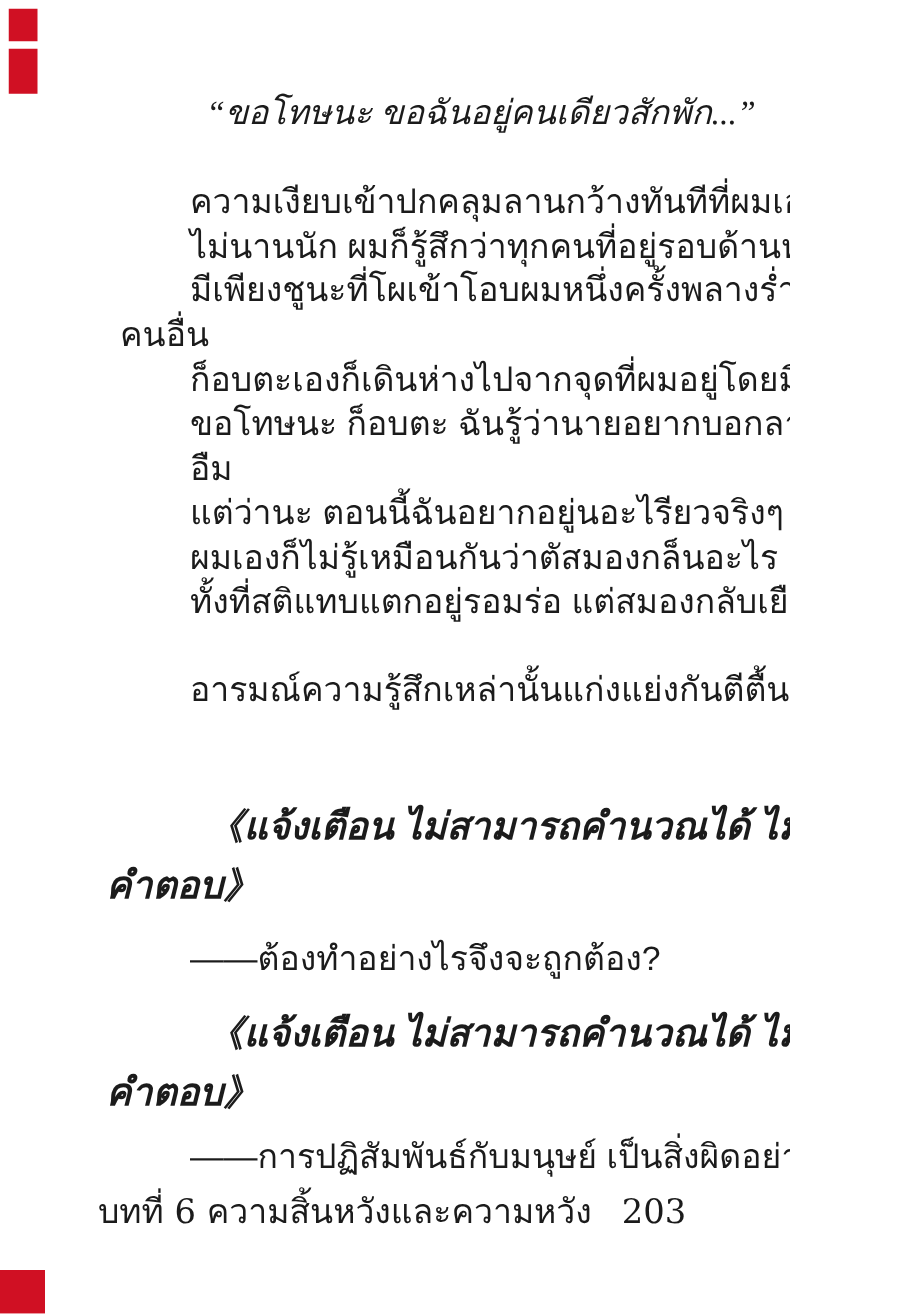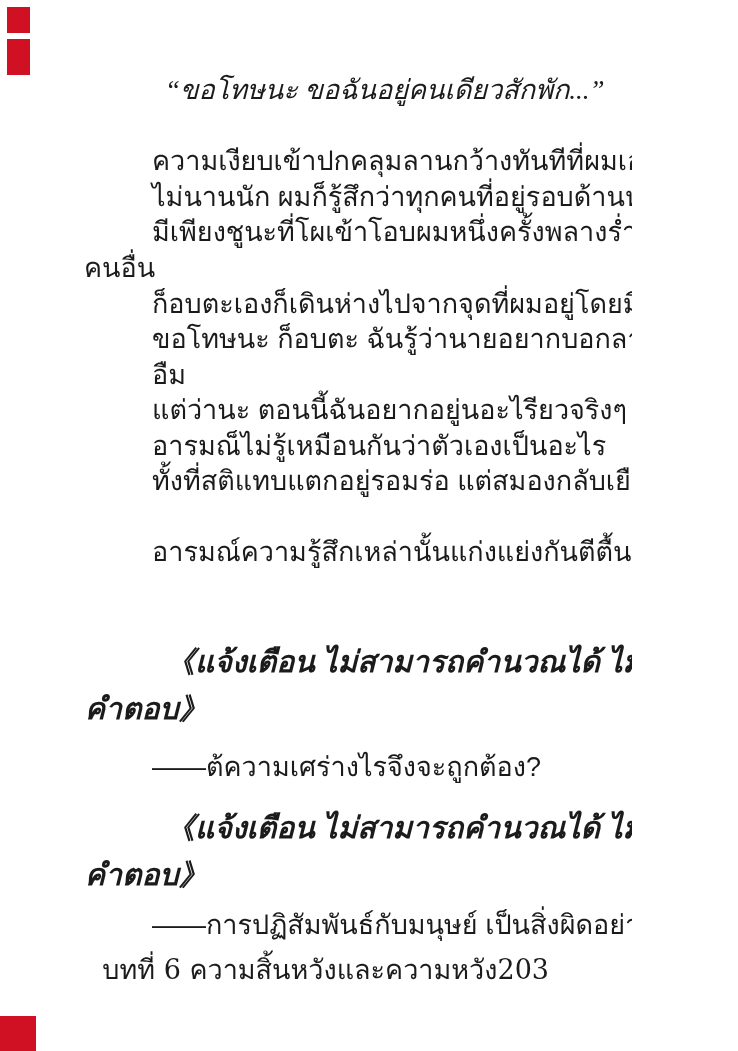--- a/index.html
+++ b/index.html
@@ -30,21 +30,21 @@
     font-style: italic;
     font-weight: bold;
     font-size: 30px;
     line-height: 40px;
   }
   .footer-line {
     font-family: "DejaVu Serif", serif;
     font-size: 27px;
     text-align: right;
   }
-  .footer-line .pageno { margin-left: 0; }
+  .footer-line .pageno { margin-left: 24px; }
   .scan-mark {
     position: absolute;
     background: var(--scan-red, #d01023);
   }
   .mark-top-upper { left: 7px;  top: 7px;    width: 23px; height: 26px; }
   .mark-top-lower { left: 7px;  top: 39px;   width: 23px; height: 36px; }
   .mark-bottom    { left: 0px;  top: 1016px; width: 36px; height: 35px; }
 </style>
 </head>
 <body>
@@ -53,35 +53,35 @@
 
   <div class="scan-mark mark-top-upper"></div>
   <div class="scan-mark mark-top-lower"></div>
   <div class="scan-mark mark-bottom"></div>
 
   <div class="line quote-line" style="top:72px; left:165px">“ขอโทษนะ ขอฉันอยู่คนเดียวสักพัก...”</div>
 
   <div class="line body-line" style="top:143px; left:152px">ความเงียบเข้าปกคลุมลานกว้างทันทีที่ผมเอ่ยประโยคนั้น</div>
   <div class="line body-line" style="top:179px; left:152px">ไม่นานนัก ผมก็รู้สึกว่าทุกคนที่อยู่รอบด้านห่างออกไป</div>
   <div class="line body-line" style="top:214px; left:152px">มีเพียงชูนะที่โผเข้าโอบผมหนึ่งครั้งพลางร่ำไห้ ก่อนจากไปพร้อม</div>
-  <div class="line body-line" style="top:250px; left:84px">คนอื่น</div>
+  <div class="line body-line" style="top:250px; left:96px">คนอื่น</div>
 
   <div class="line body-line" style="top:286px; left:152px">ก็อบตะเองก็เดินห่างไปจากจุดที่ผมอยู่โดยมีฮาคุโรโอบไหล่</div>
   <div class="line body-line" style="top:321px; left:152px">ขอโทษนะ ก็อบตะ ฉันรู้ว่านายอยากบอกลาก็อบโซ...</div>
   <div class="line body-line" style="top:357px; left:152px">อืม</div>
   <div class="line body-line" style="top:392px; left:152px">แต่ว่านะ ตอนนี้ฉันอยากอยู่นอะไรียวจริงๆ</div>
-  <div class="line body-line" style="top:428px; left:152px">อารมณ็ไม่รู้เหมือนกันว่าตัวเองเป็นอะไร</div>
+  <div class="line body-line" style="top:428px; left:152px">ผมเองก็ไม่รู้เหมือนกันว่าตัสมองกล็นอะไร</div>
   <div class="line body-line" style="top:463px; left:152px">ทั้งที่สติแทบแตกอยู่รอมร่อ แต่สมองกลับเยือกเย็นจนน่าตกใจ</div>
   <div class="line body-line" style="top:534px; left:152px">อารมณ์ความรู้สึกเหล่านั้นแก่งแย่งกันตีตื้นขึ้นมาเพื่อหาทางออก</div>
 
 
   <div class="line warning-line" style="top:642px; left:165px">《แจ้งเตือน ไม่สามารถคำนวณได้ ไม่สามารถตีความได้ ไม่พบ</div>
   <div class="line warning-line" style="top:689px; left:85px">คำตอบ》</div>
 
-  <div class="line question-line" style="top:749px; left:152px">——ต้ความเศร่างไรจึงจะถูกต้อง?</div>
+  <div class="line question-line" style="top:749px; left:152px">——ต้องทำอย่างไรจึงจะถูกต้อง?</div>
 
   <div class="line warning-line" style="top:808px; left:165px">《แจ้งเตือน ไม่สามารถคำนวณได้ ไม่สามารถตีความได้ ไม่พบ</div>
   <div class="line warning-line" style="top:855px; left:85px">คำตอบ》</div>
 
   <div class="line question-line" style="top:907px; left:152px">——การปฏิสัมพันธ์กับมนุษย์ เป็นสิ่งผิดอย่างนั้นหรือ?</div>
 
   <div class="line footer-line" style="top:952px; right:83px">
     <span>บทที่ 6 ความสิ้นหวังและความหวัง</span><span class="pageno">203</span>
   </div>
 

